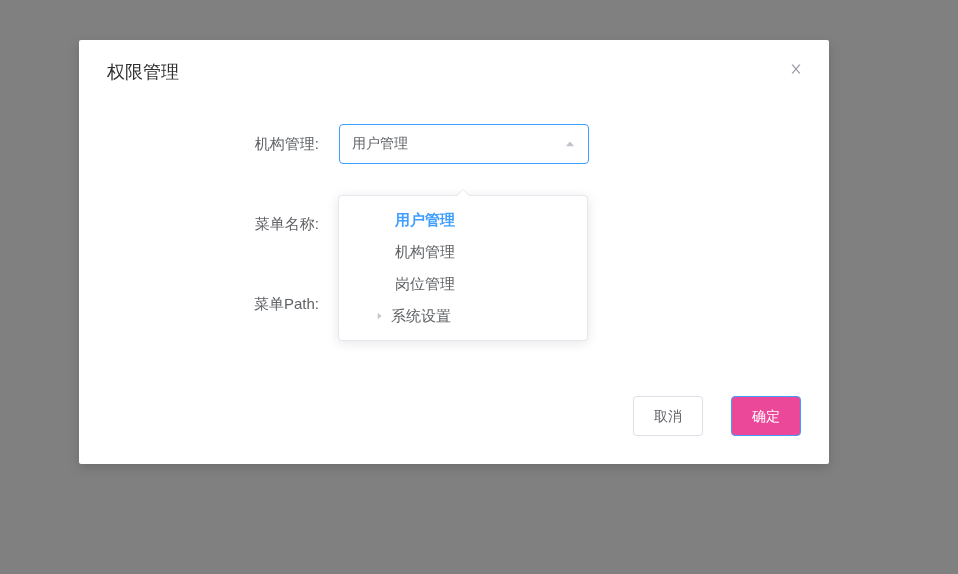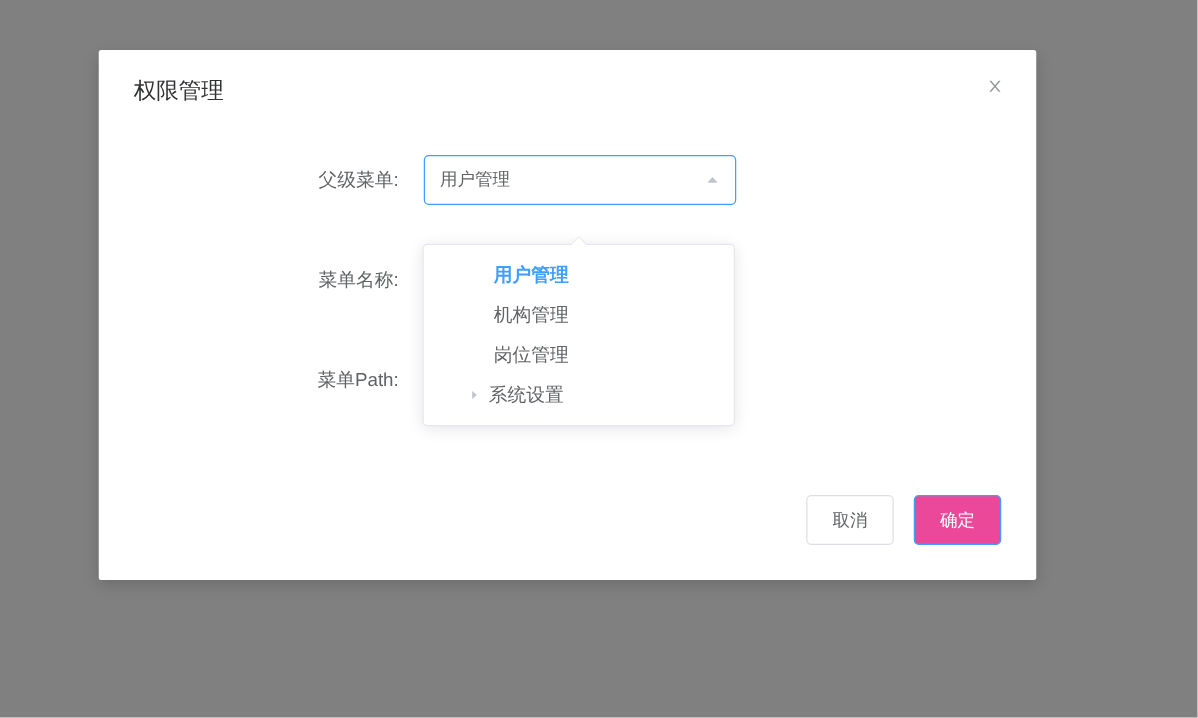--- a/index.html
+++ b/index.html
@@ -94,21 +94,21 @@
       border-radius: 4px;
       padding: 0 12px;
       font-size: 14px;
       color: #606266;
       outline: none;
     }
     .modal-footer {
       display: flex;
       justify-content: flex-end;
       padding: 12px 28px 28px 28px;
-      gap: 16px;
+      gap: 28px;
     }
     .btn {
       height: 40px;
       padding: 0 20px;
       font-size: 14px;
       border-radius: 4px;
       cursor: pointer;
       border: 1px solid #dcdfe6;
       background: #fff;
       color: #606266;
@@ -184,21 +184,21 @@
     <div class="modal-title">权限管理</div>
     <div class="modal-close">
       <svg viewBox="0 0 1024 1024" fill="currentColor">
         <path d="M563.8 512l262.5-312.9c4.4-5.2.6-13.1-6.1-13.1h-79.8c-4.7 0-9.2 2.1-12.3 5.7L511.6 449.8 295.1 191.7c-3-3.6-7.5-5.7-12.3-5.7H203c-6.8 0-10.5 7.9-6.1 13.1L459.4 512 196.9 824.9c-4.4 5.2-.6 13.1 6.1 13.1h79.8c4.7 0 9.2-2.1 12.3-5.7l216.5-258.1 216.5 258.1c3 3.6 7.5 5.7 12.3 5.7h79.8c6.8 0 10.5-7.9 6.1-13.1L563.8 512z"></path>
       </svg>
     </div>
   </div>
 
   <div class="modal-body">
     <div class="form-row">
-      <div class="form-label">父级菜单:</div>
+      <div class="form-label">机构管理:</div>
       <div class="form-control">
         <div class="select-input">
           <span class="select-placeholder">用户管理</span>
           <span class="select-arrow">
             <svg viewBox="0 0 1024 1024" fill="currentColor">
               <path d="M512 320L192 704h640z" transform="rotate(0)"></path>
               <path d="M831.9 672c-4.1 0-8.2-1.6-11.3-4.7L512 358.6 203.3 667.3c-6.2 6.2-16.4 6.2-22.6 0s-6.2-16.4 0-22.6l320-320c6.2-6.2 16.4-6.2 22.6 0l320 320c6.2 6.2 6.2 16.4 0 22.6-3.1 3.1-7.2 4.7-11.3 4.7z" fill="#c0c4cc"></path>
             </svg>
           </span>
         </div>

